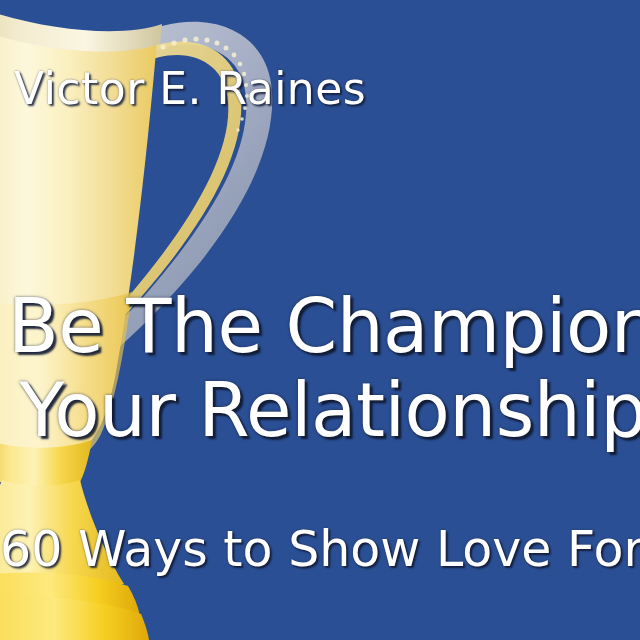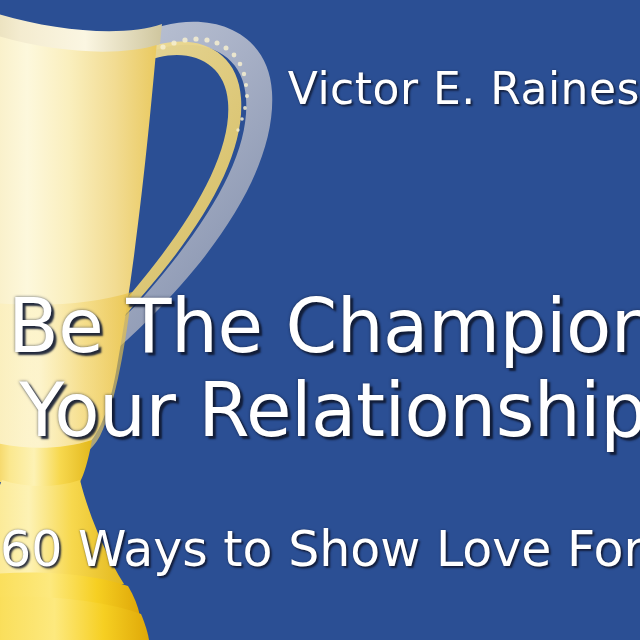--- a/index.html
+++ b/index.html
@@ -28,21 +28,21 @@
     top: 0;
     width: 640px;
     height: 640px;
     pointer-events: none;
   }
   .author {
     position: absolute;
     left: 0;
     top: 63px;
     width: 640px;
-    text-align: right;
+    text-align: left;
     padding-left: 14px;
     box-sizing: border-box;
     font-size: 44px;
     font-weight: 400;
     letter-spacing: 0.5px;
     color: #ffffff;
     text-shadow: 2px 2px 2px rgba(18,28,55,0.85), 0 0 2px rgba(20,32,62,0.6);
     white-space: nowrap;
   }
   .title-block {

